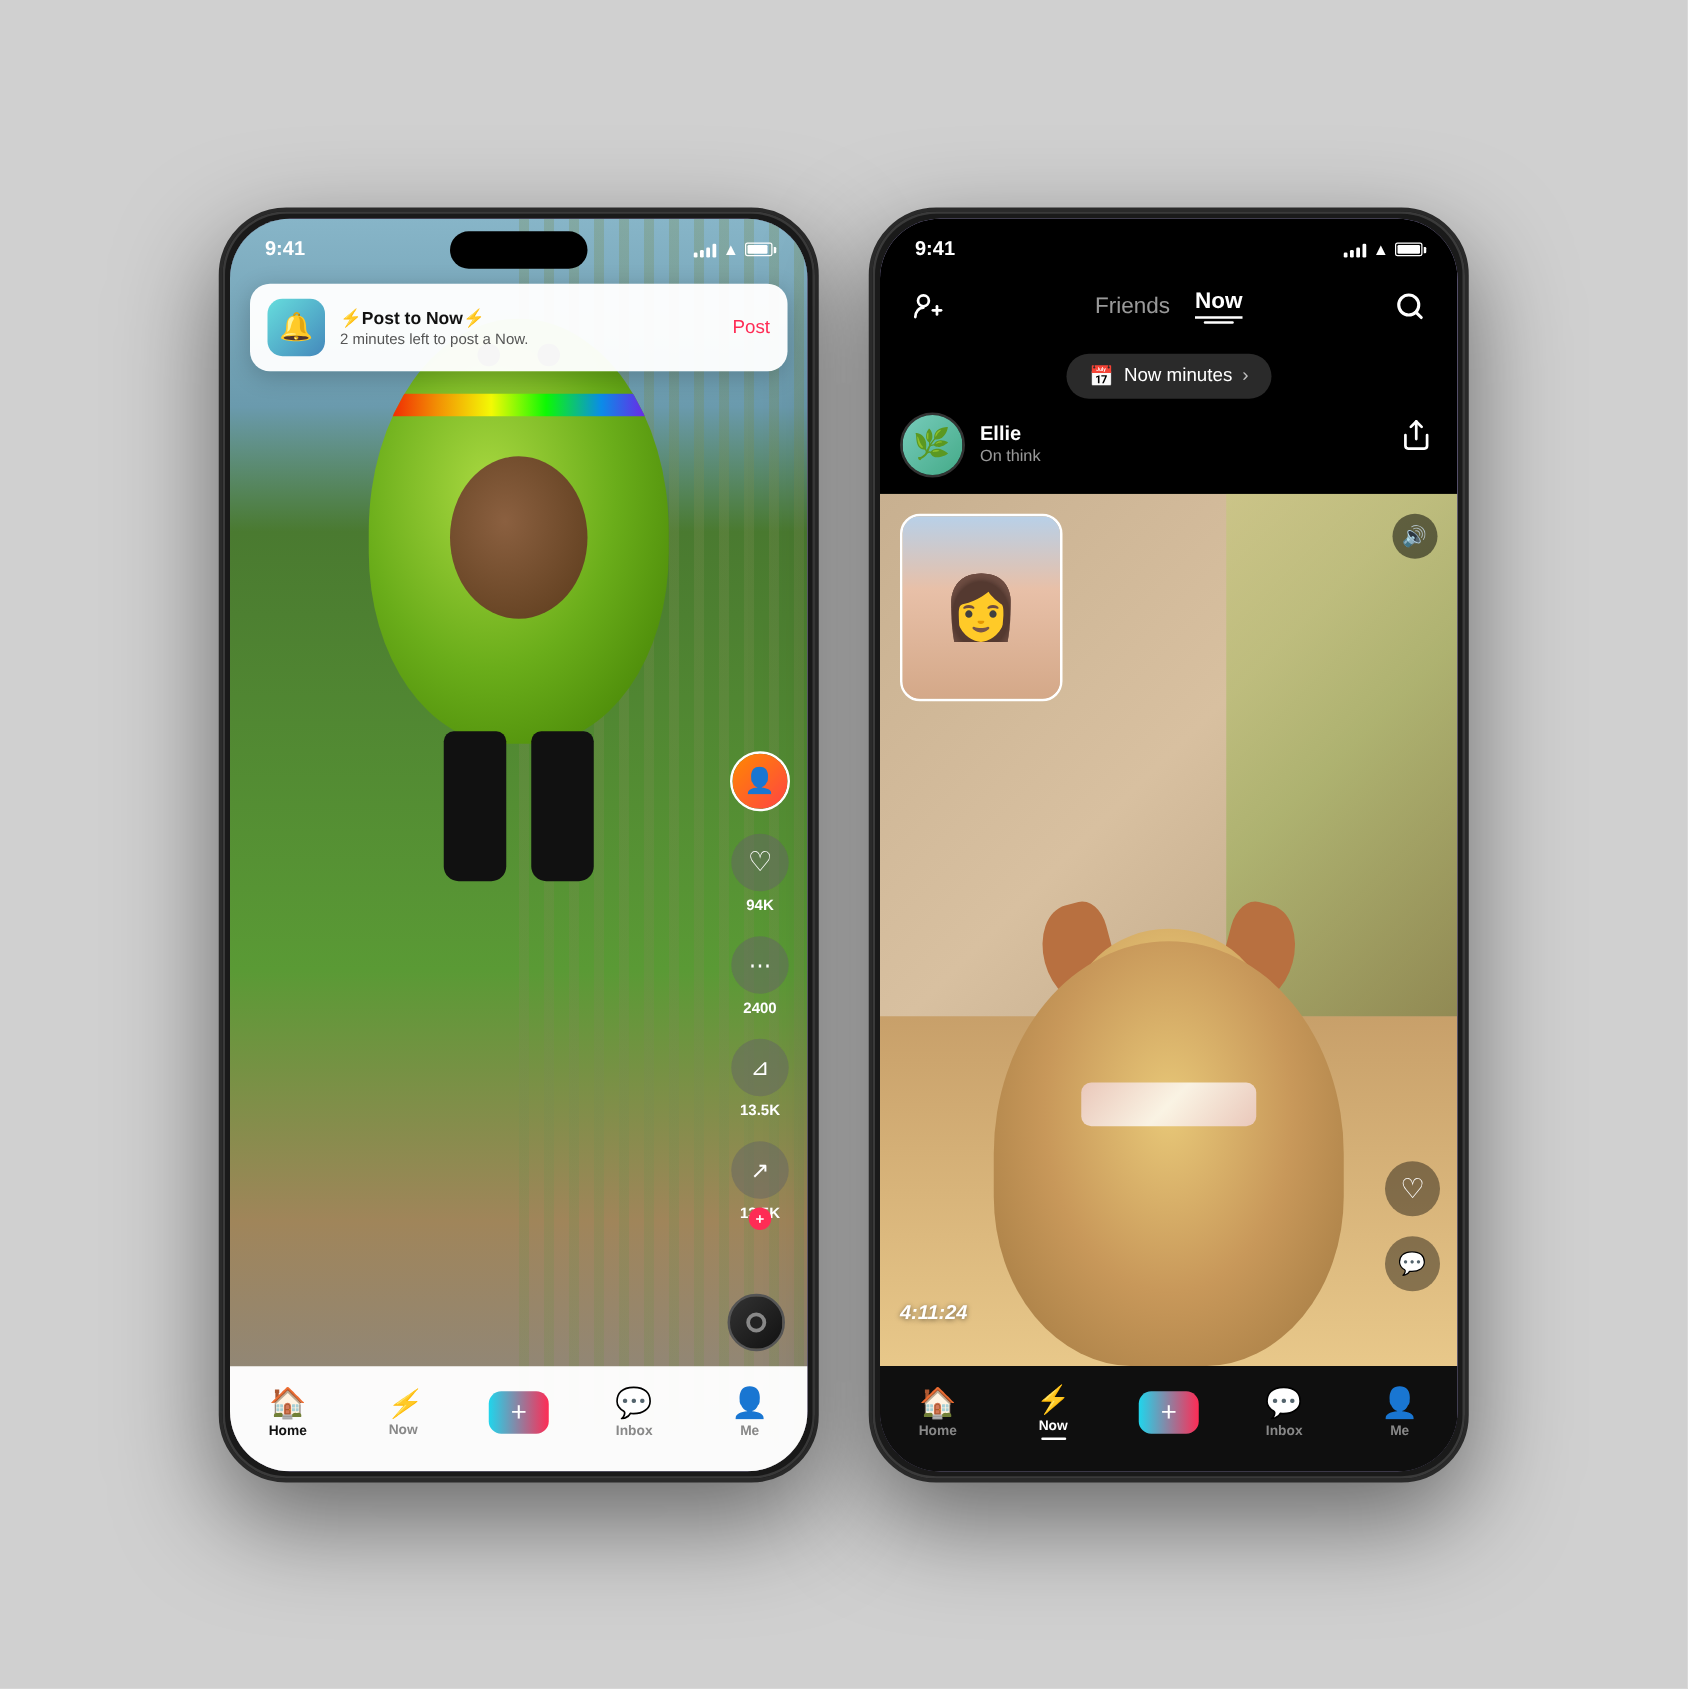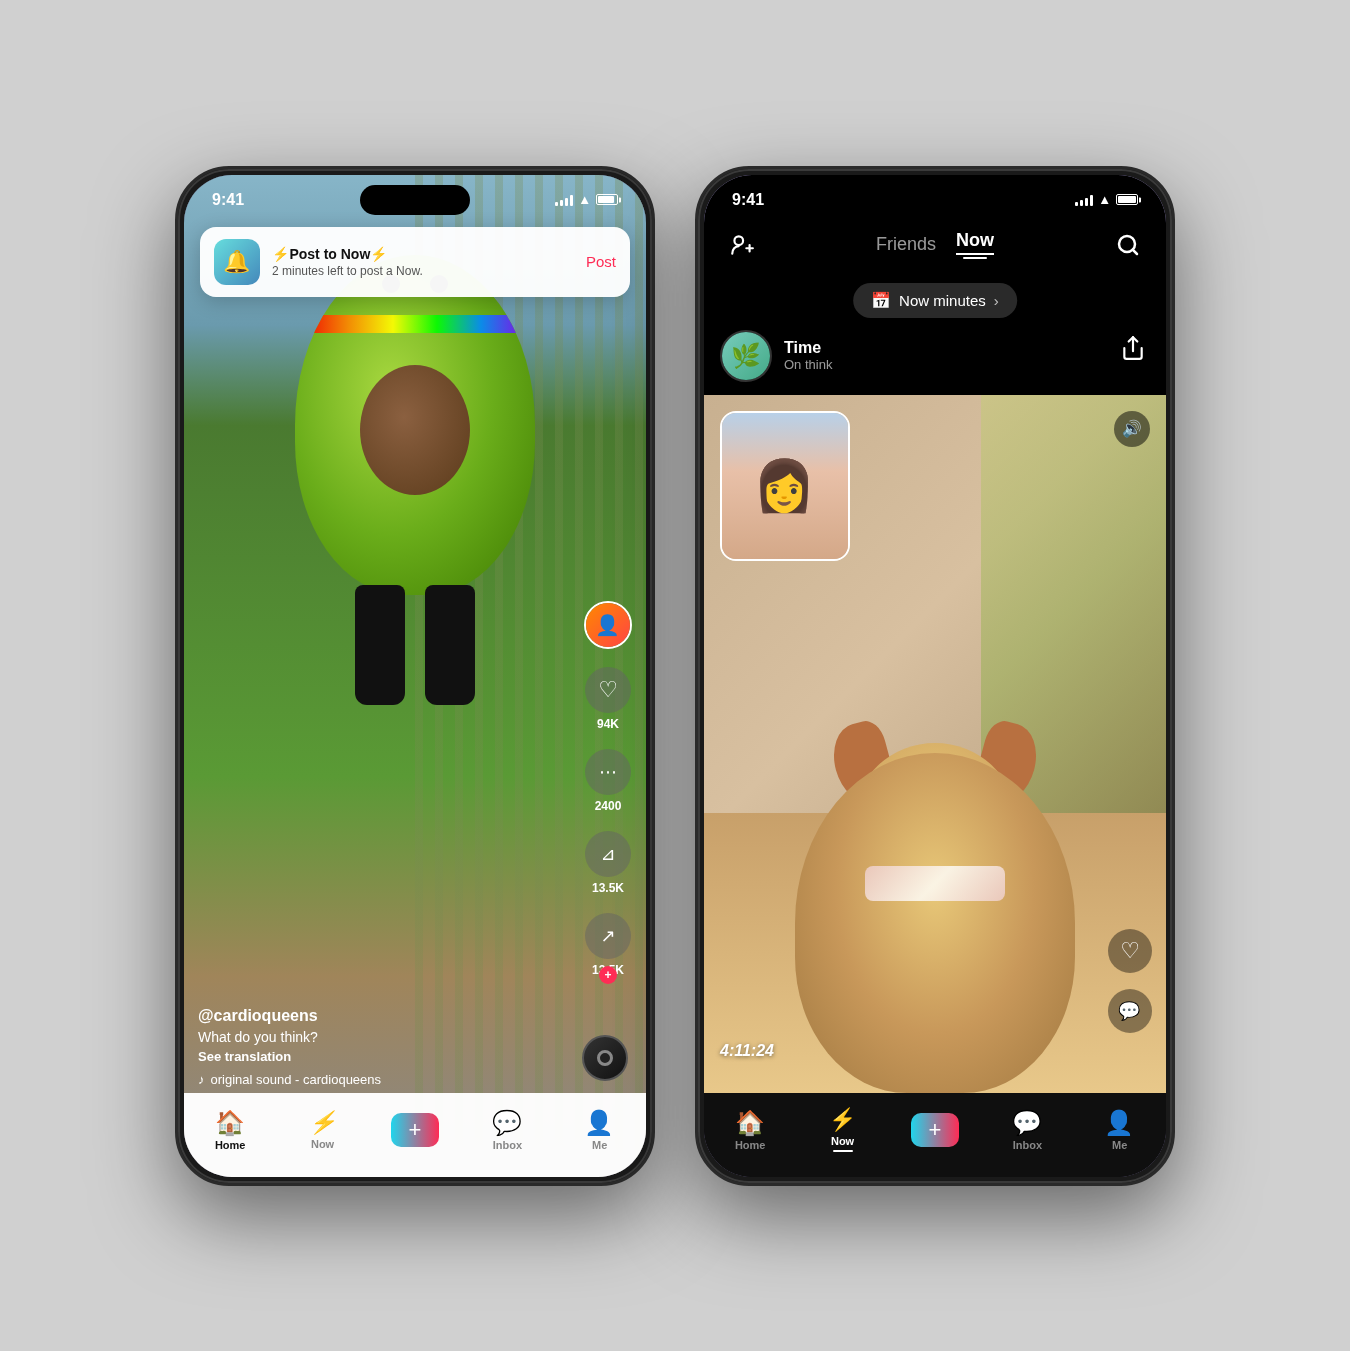--- a/index.html
+++ b/index.html
@@ -620,29 +620,20 @@
           <div class="action-btn">
             <div class="action-icon-circle" style="font-size:18px;">↗</div>
             <span class="action-count">13.5K</span>
           </div>
         </div>
 
         <div class="music-disc">
           <div class="music-disc-inner"></div>
         </div>
 
-        <div class="video-info">
-          <div class="video-user">@cardioqueens</div>
-          <div class="video-desc">What do you think?</div>
-          <div class="video-translate">See translation</div>
-          <div class="video-sound">
-            <span>♪</span>
-            <span>original sound - cardioqueens</span>
-          </div>
-        </div>
 
         <div class="bottom-nav" style="background:rgba(255,255,255,0.97);">
           <div class="nav-item">
             <span class="nav-icon">🏠</span>
             <span class="nav-label active">Home</span>
           </div>
           <div class="nav-item">
             <span class="nav-icon" style="font-weight:900;font-size:22px;font-style:italic;">⚡</span>
             <span class="nav-label dim">Now</span>
           </div>
@@ -715,21 +706,21 @@
           <span style="font-size:16px;">📅</span>
           <span>Now minutes</span>
           <span class="chevron">›</span>
         </div>
 
         <div class="post-user-info">
           <div class="post-avatar" style="overflow:hidden;">
             <div style="width:100%;height:100%;background:linear-gradient(135deg,#7cb,#4a8);display:flex;align-items:center;justify-content:center;font-size:24px;">🌿</div>
           </div>
           <div>
-            <div class="post-user-name">Time</div>
+            <div class="post-user-name">Ellie</div>
             <div class="post-user-sub">On think</div>
           </div>
         </div>
 
         <div class="share-btn">
           <svg width="26" height="26" viewBox="0 0 24 24" fill="none" stroke="white" stroke-width="2" stroke-linecap="round" stroke-linejoin="round">
             <path d="M4 12v8a2 2 0 0 0 2 2h12a2 2 0 0 0 2-2v-8"></path>
             <polyline points="16 6 12 2 8 6"></polyline>
             <line x1="12" y1="2" x2="12" y2="15"></line>
           </svg>

